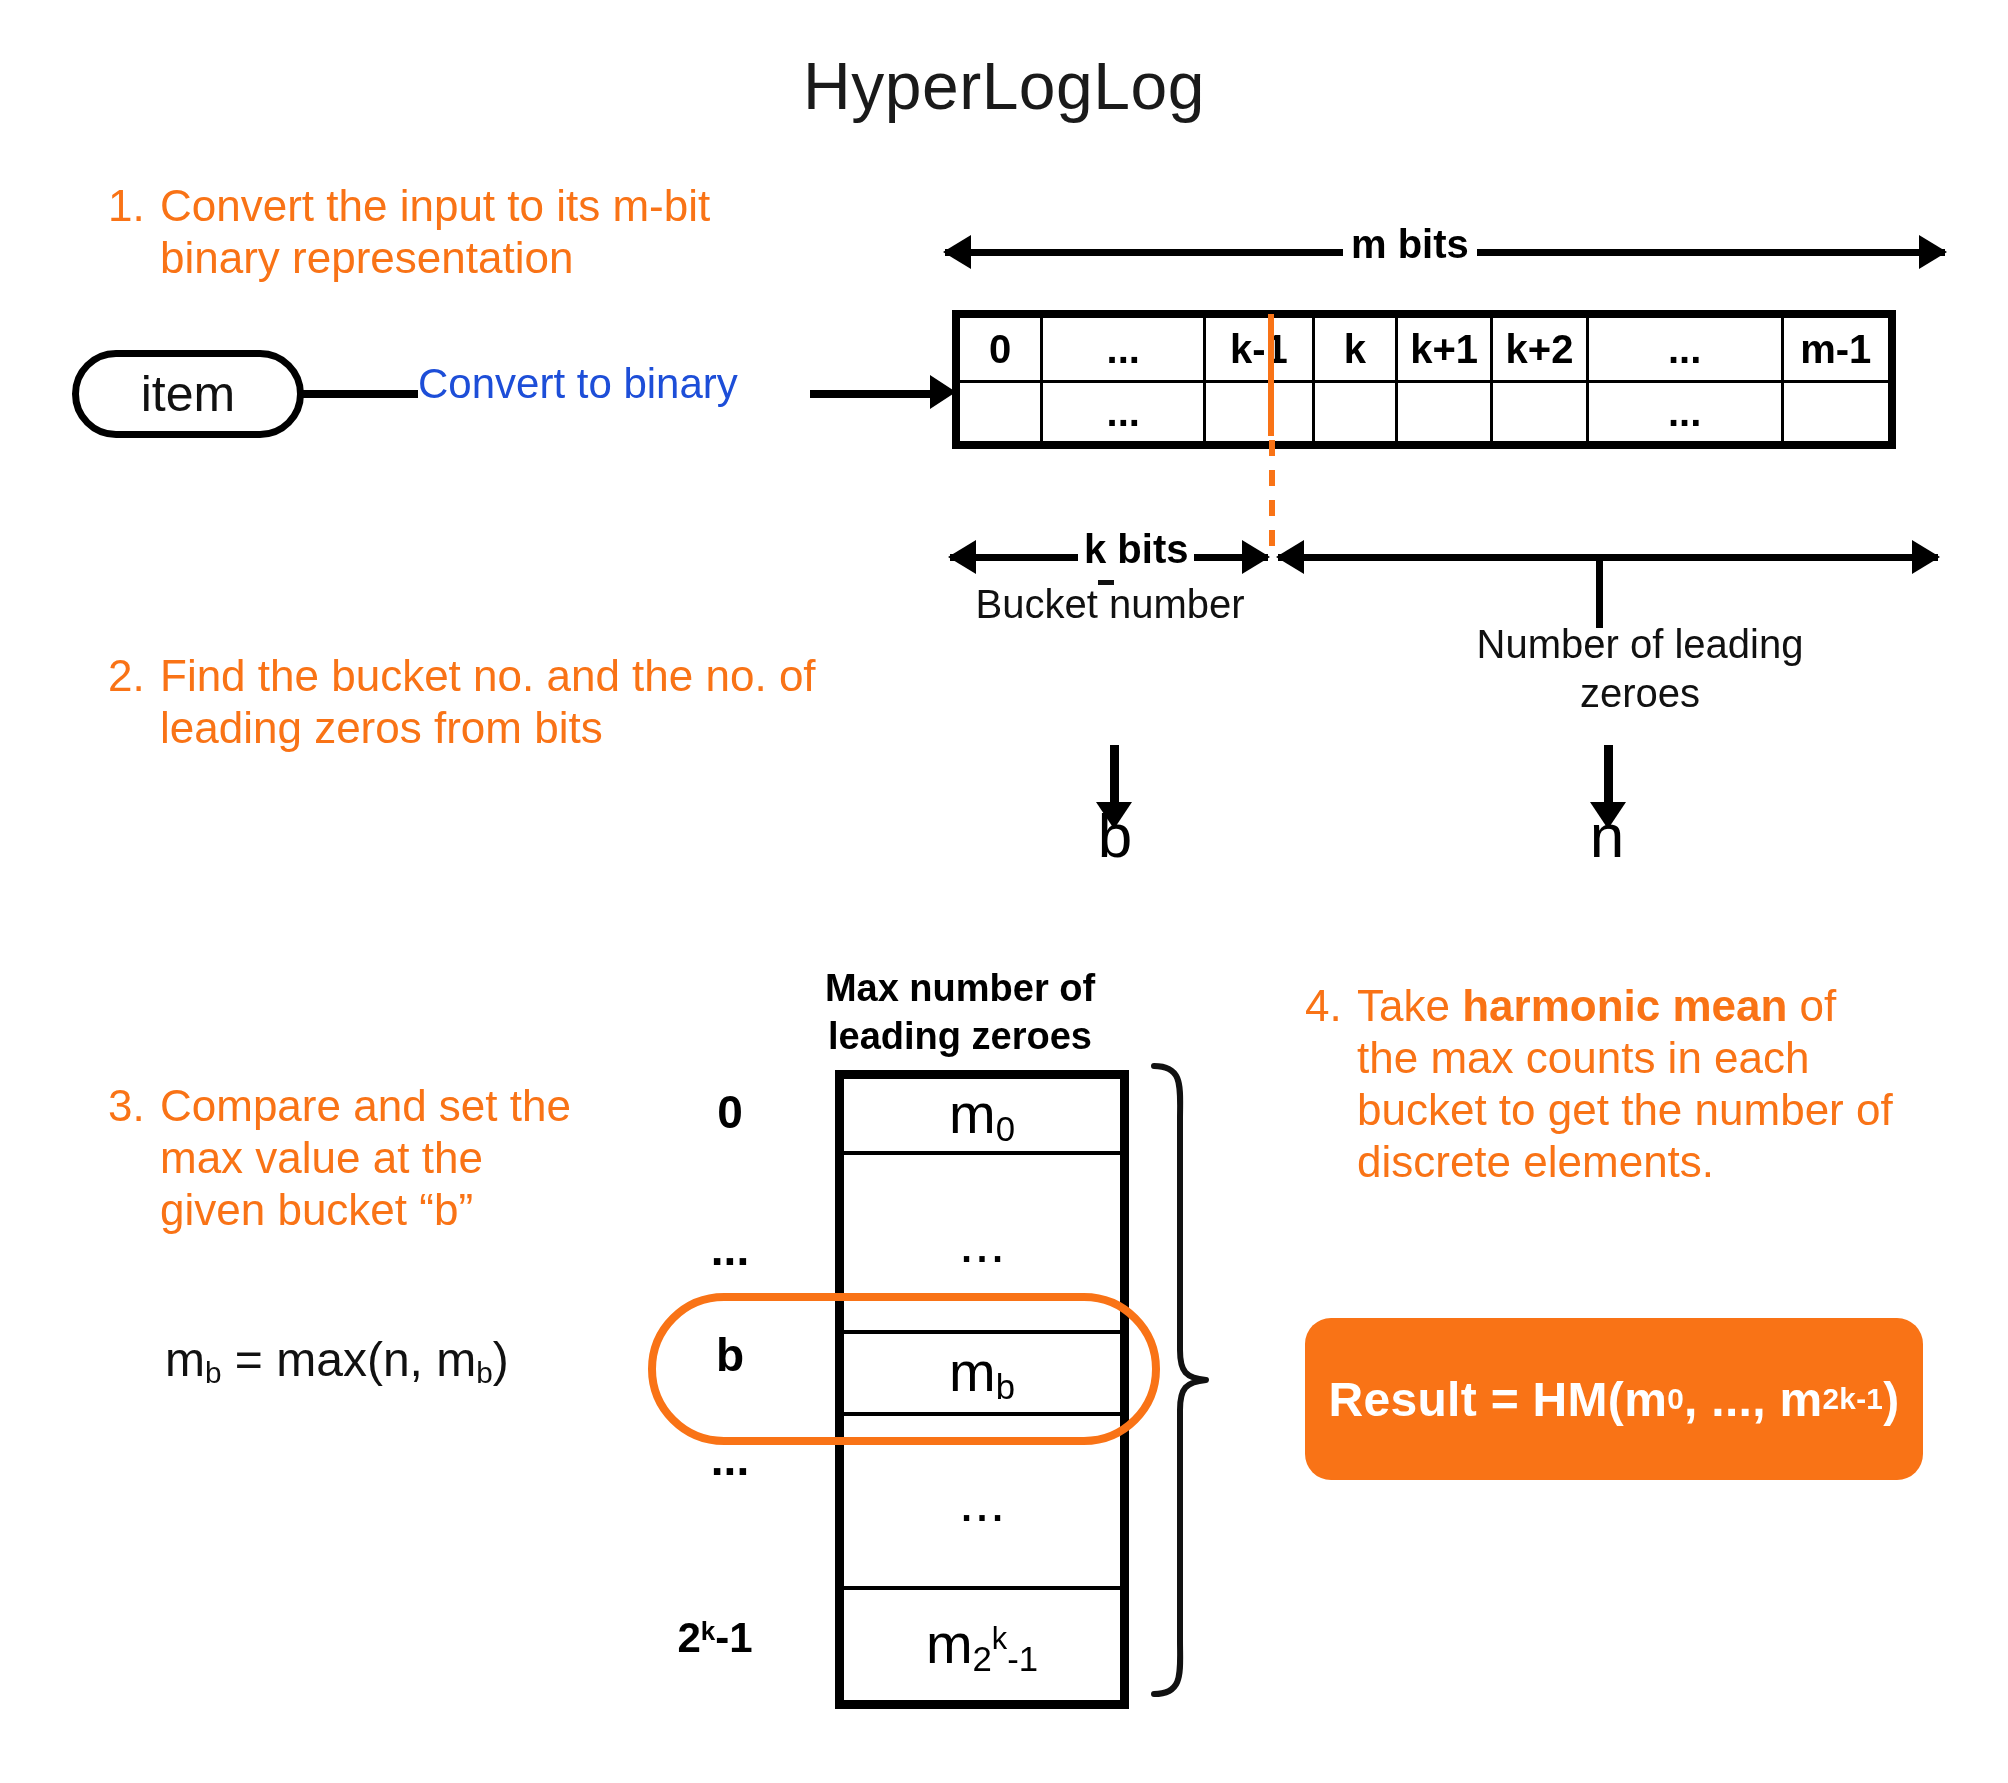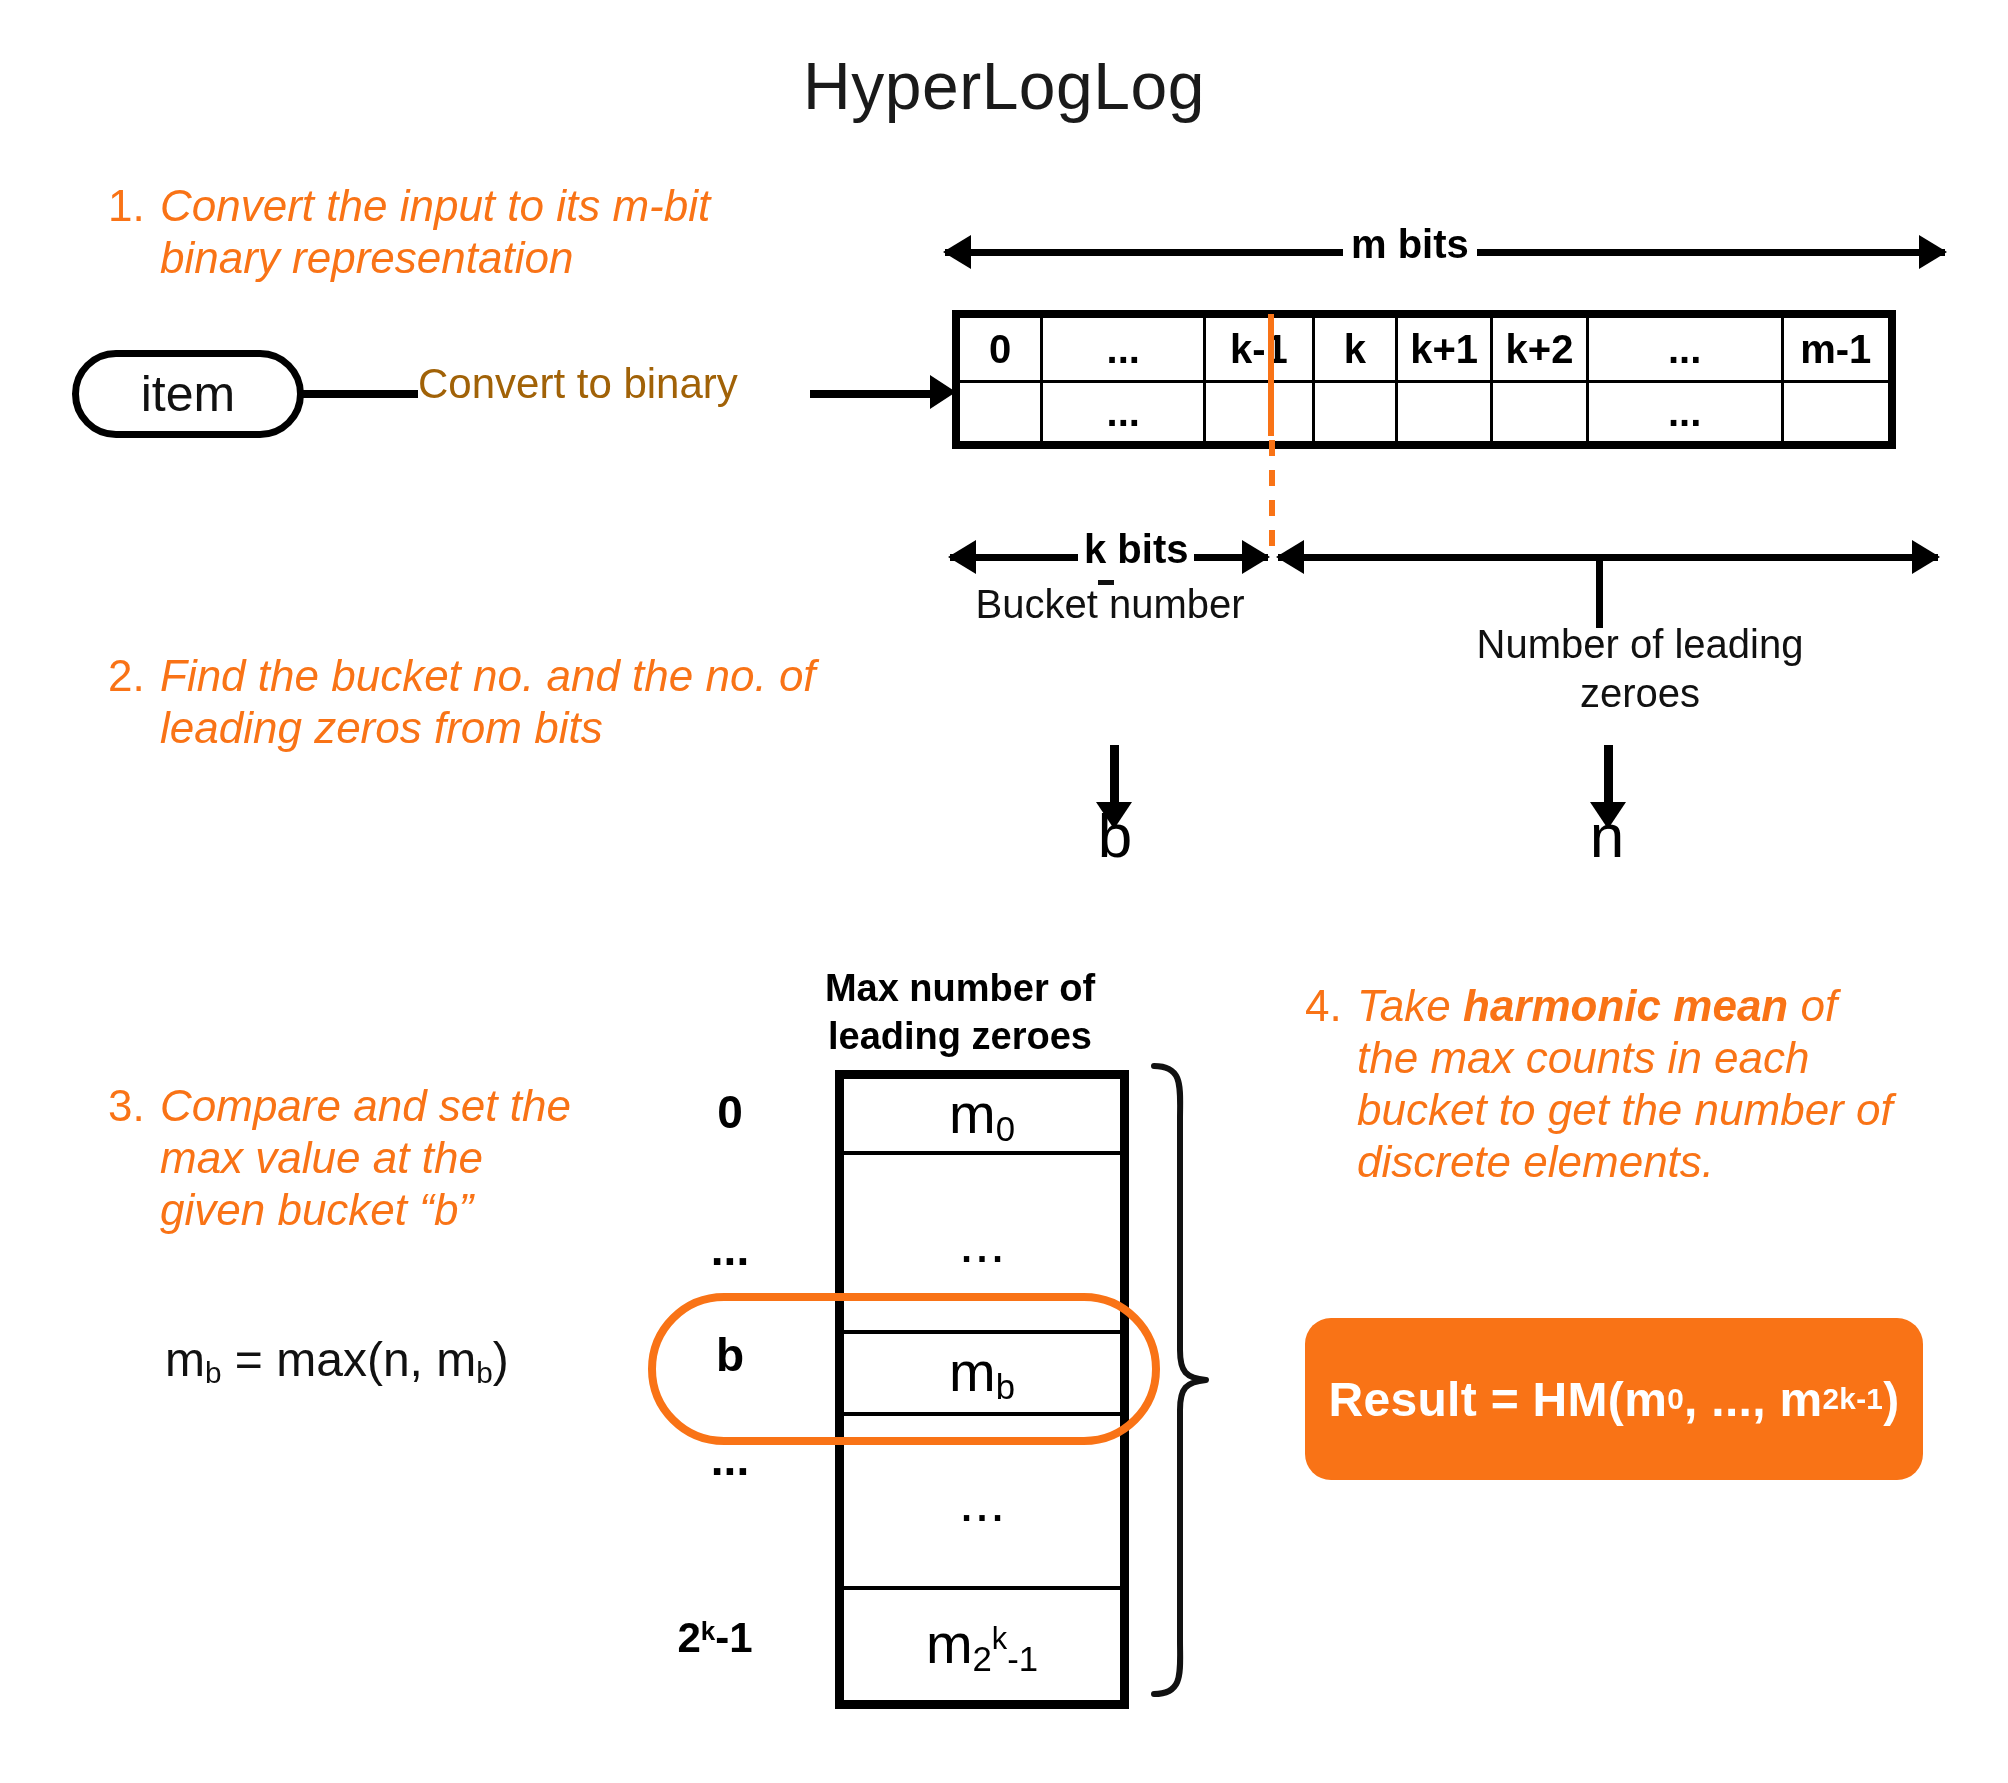--- a/index.html
+++ b/index.html
@@ -37,21 +37,20 @@
     line-height: 1.18;
     font-weight: 500;
   }
   .step .num {
     display: inline-block;
     width: 52px;
   }
   .step .body {
     display: inline-block;
     vertical-align: top;
-    font-style: italic;
   }
   .step b { font-weight: 800; }
 
   
   #item-pill {
     left: 72px; top: 350px;
     width: 232px; height: 88px;
     border: 7px solid #000;
     border-radius: 46px;
     box-sizing: border-box;
@@ -62,21 +61,21 @@
     color: #111;
   }
   #convert-line {
     left: 300px; top: 390px;
     width: 118px; height: 8px;
     background: #000;
   }
   #convert-label {
     left: 418px; top: 360px;
     font-size: 42px;
-    color: #a16207;
+    color: #1d4ed8;
     white-space: nowrap;
   }
   #convert-line2 {
     left: 810px; top: 390px;
     width: 128px; height: 8px;
     background: #000;
   }
   #convert-head {
     left: 930px; top: 375px;
     width: 0; height: 0;

